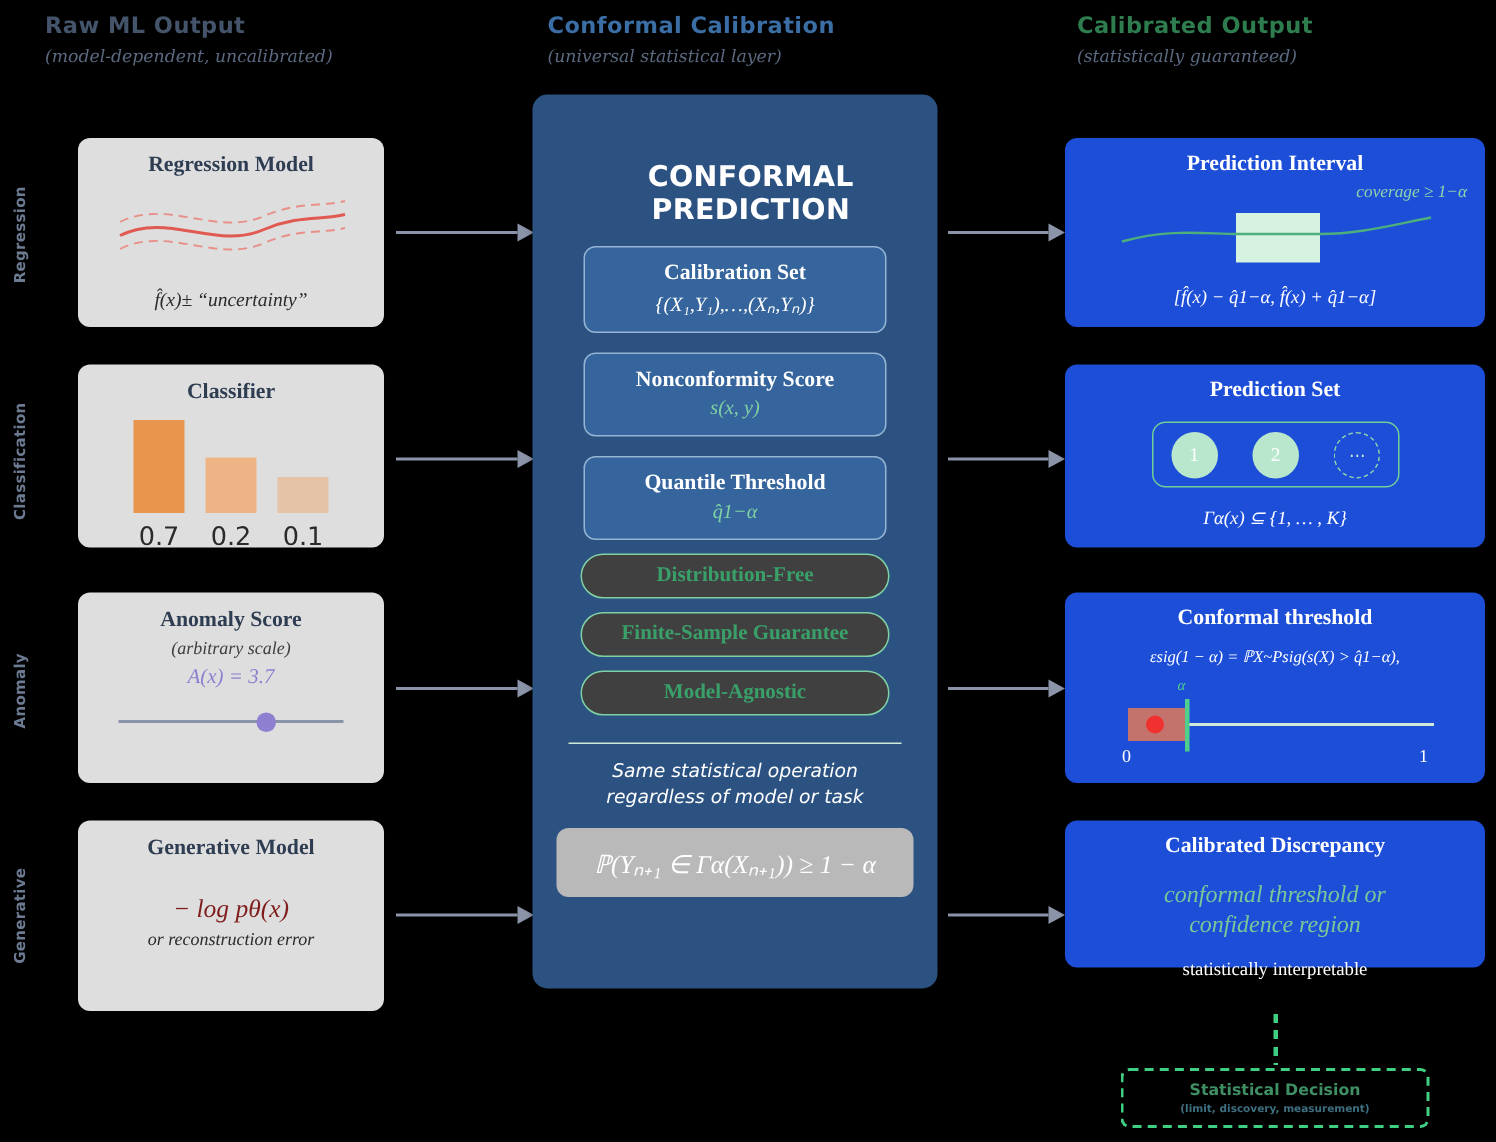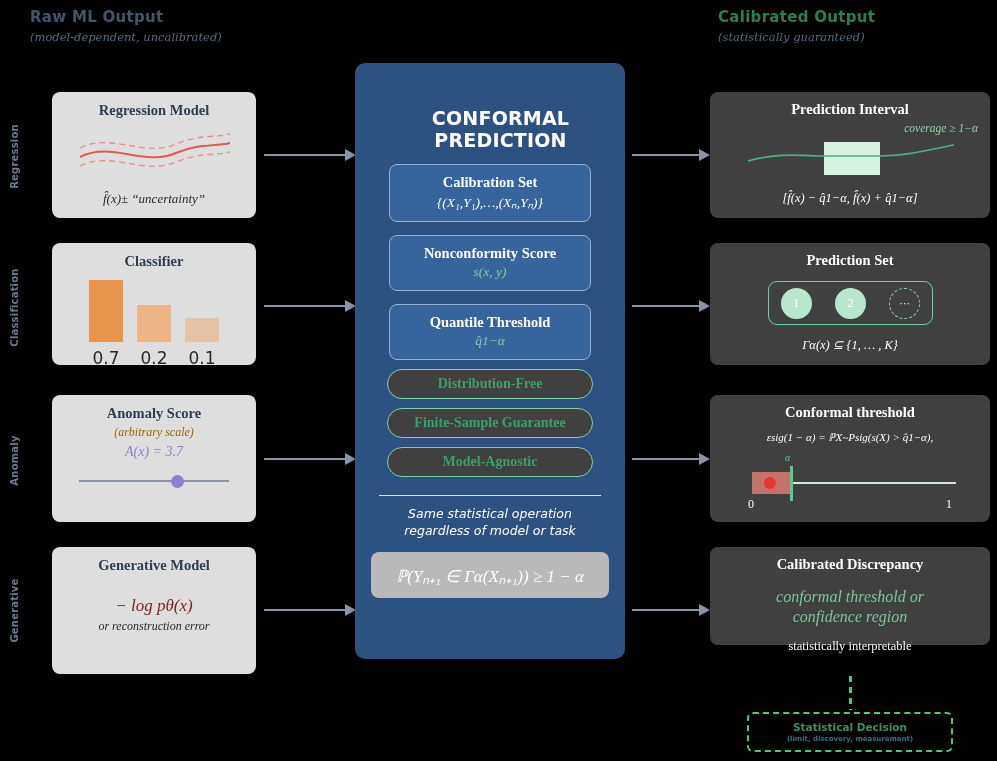--- a/index.html
+++ b/index.html
@@ -49,21 +49,21 @@
   .card { position: absolute; border-radius: 8px; }
   .left-card {
     background: #dedede; left: 52px; width: 204px;
     box-shadow: 2px 2px 3px rgba(0,0,0,.45);
   }
   .left-card .h {
     text-align: center; font-weight: bold; font-size: 14.5px;
     color: #2e3d52; font-family: "Liberation Serif", serif;
   }
   .right-card {
-    background: #404040; left: 710px; width: 280px;
+    background: #1d4ed8; left: 710px; width: 280px;
     box-shadow: 2px 2px 4px rgba(0,0,0,.5);
   }
   .right-card .h {
     text-align: center; font-weight: bold; font-size: 14.5px;
     color: #ffffff; font-family: "Liberation Serif", serif;
   }
   .math { font-family: "Liberation Serif", serif; font-style: italic; }
 
   
   #card-regression { top: 92px; height: 126px; padding-top: 10px; }
@@ -109,21 +109,21 @@
     color: #cfeedd; font-size: 11px;
   }
   #ps-formula {
     position: absolute; left:0; right:0; bottom: 12px; text-align: center;
     font-size: 12.5px; color: #ffffff;
   }
 
   
   #card-anomaly { top: 395px; height: 127px; padding-top: 10px; }
   #ano-sub { text-align:center; font-size:12px; font-style:italic;
-             color:#a16207; margin-top:3px; }
+             color:#404040; margin-top:3px; }
   #ano-val { text-align:center; font-size:14px; color:#8f7fd1; margin-top:4px; }
   #ano-slider { position: relative; margin: 14px auto 0; width: 150px; height: 14px; }
   #ano-track { position:absolute; top:6px; left:0; width:150px; height:2px;
                background:#8b93a8; }
   #ano-knob { position:absolute; top:1px; left:92px; width:13px; height:13px;
               border-radius:50%; background:#8f7fd1; }
 
   #card-conformal-threshold { top: 395px; height: 127px; padding-top: 9px; }
   #ct-formula { text-align:center; font-size: 11px; color:#ffffff; margin-top: 8px; }
   #ct-plot { position:relative; margin: 14px 0 0 34px; width: 212px; height: 52px; }
@@ -224,20 +224,24 @@
 </style>
 </head>
 <body>
 
 <div class="canvas">
 
   <div class="col-head" id="head-raw">
     <div class="ttl">Raw ML Output</div>
     <div class="sub">(model-dependent, uncalibrated)</div>
   </div>
+  <div class="col-head" id="head-conf">
+    <div class="ttl">Conformal Calibration</div>
+    <div class="sub">(universal statistical layer)</div>
+  </div>
   <div class="col-head" id="head-calib">
     <div class="ttl">Calibrated Output</div>
     <div class="sub">(statistically guaranteed)</div>
   </div>
 
   <div class="row-label" id="lbl-reg">Regression</div>
   <div class="row-label" id="lbl-cls">Classification</div>
   <div class="row-label" id="lbl-ano">Anomaly</div>
   <div class="row-label" id="lbl-gen">Generative</div>
 

